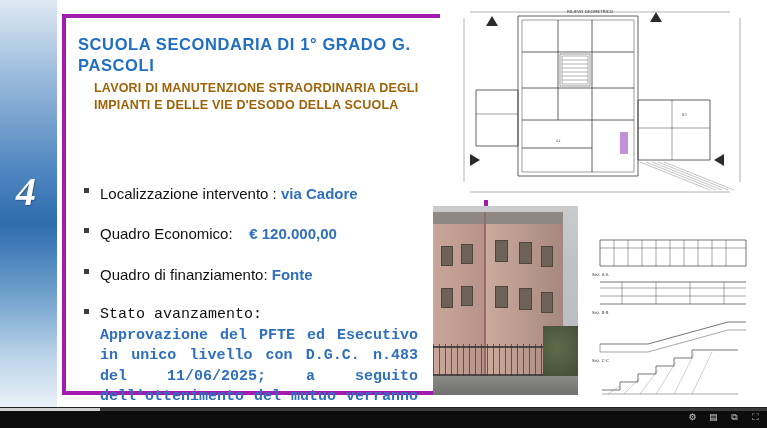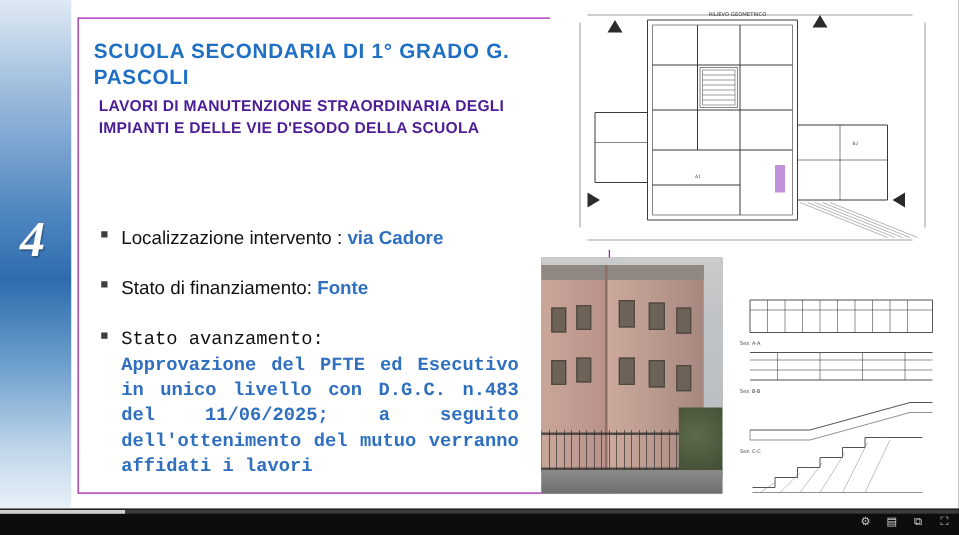--- a/index.html
+++ b/index.html
@@ -50,40 +50,40 @@
     text-shadow: 1px 1px 1px rgba(0,0,0,0.25);
     line-height: 1;
   }
 
   
   .text-panel {
     position: absolute;
     left: 62px; top: 14px;
     width: 426px; height: 381px;
     background: #ffffff;
-    border: 1px solid #a21caf;
+    border: 4px solid #a21caf;
   }
 
   .title {
     position: absolute;
     left: 12px; top: 16px;
     width: 340px;
     font-size: 16.5px;
     font-weight: bold;
     color: #1f6fc4;
     letter-spacing: 0.6px;
     line-height: 1.25;
   }
   .subtitle {
     position: absolute;
-    left: 16px; top: 62px;
+    left: 28px; top: 62px;
     width: 345px;
     font-size: 12.5px;
     font-weight: bold;
-    color: #4c1d95;
+    color: #a16207;
     line-height: 1.35;
     letter-spacing: 0.2px;
   }
 
   .bullets {
     position: absolute;
     left: 16px; top: 166px;
     width: 336px;
   }
   .bullet {
@@ -217,23 +217,28 @@
       <div class="title">SCUOLA SECONDARIA DI 1° GRADO G. PASCOLI</div>
       <div class="subtitle">LAVORI DI MANUTENZIONE STRAORDINARIA DEGLI IMPIANTI E DELLE VIE D'ESODO DELLA SCUOLA</div>
 
       <div class="bullets">
 
         <div class="bullet">
           <span class="lbl">Localizzazione intervento :</span>
           <span class="inline-val">via Cadore</span>
         </div>
 
-
         <div class="bullet">
-          <span class="lbl">Stato di finanziamento:</span>
+          <span class="lbl">Quadro Economico:</span>
+          &nbsp;&nbsp;
+          <span class="inline-val">€ 120.000,00</span>
+        </div>
+
+        <div class="bullet">
+          <span class="lbl">Quadro di finanziamento:</span>
           <span class="inline-val">Fonte</span>
         </div>
 
         <div class="bullet last">
           <span class="lbl">Stato avanzamento:</span>
           <span class="val">Approvazione del PFTE ed Esecutivo in unico livello con D.G.C. n.483 del 11/06/2025; a seguito dell'ottenimento del mutuo verranno affidati i lavori</span>
         </div>
 
       </div>
     </div>

